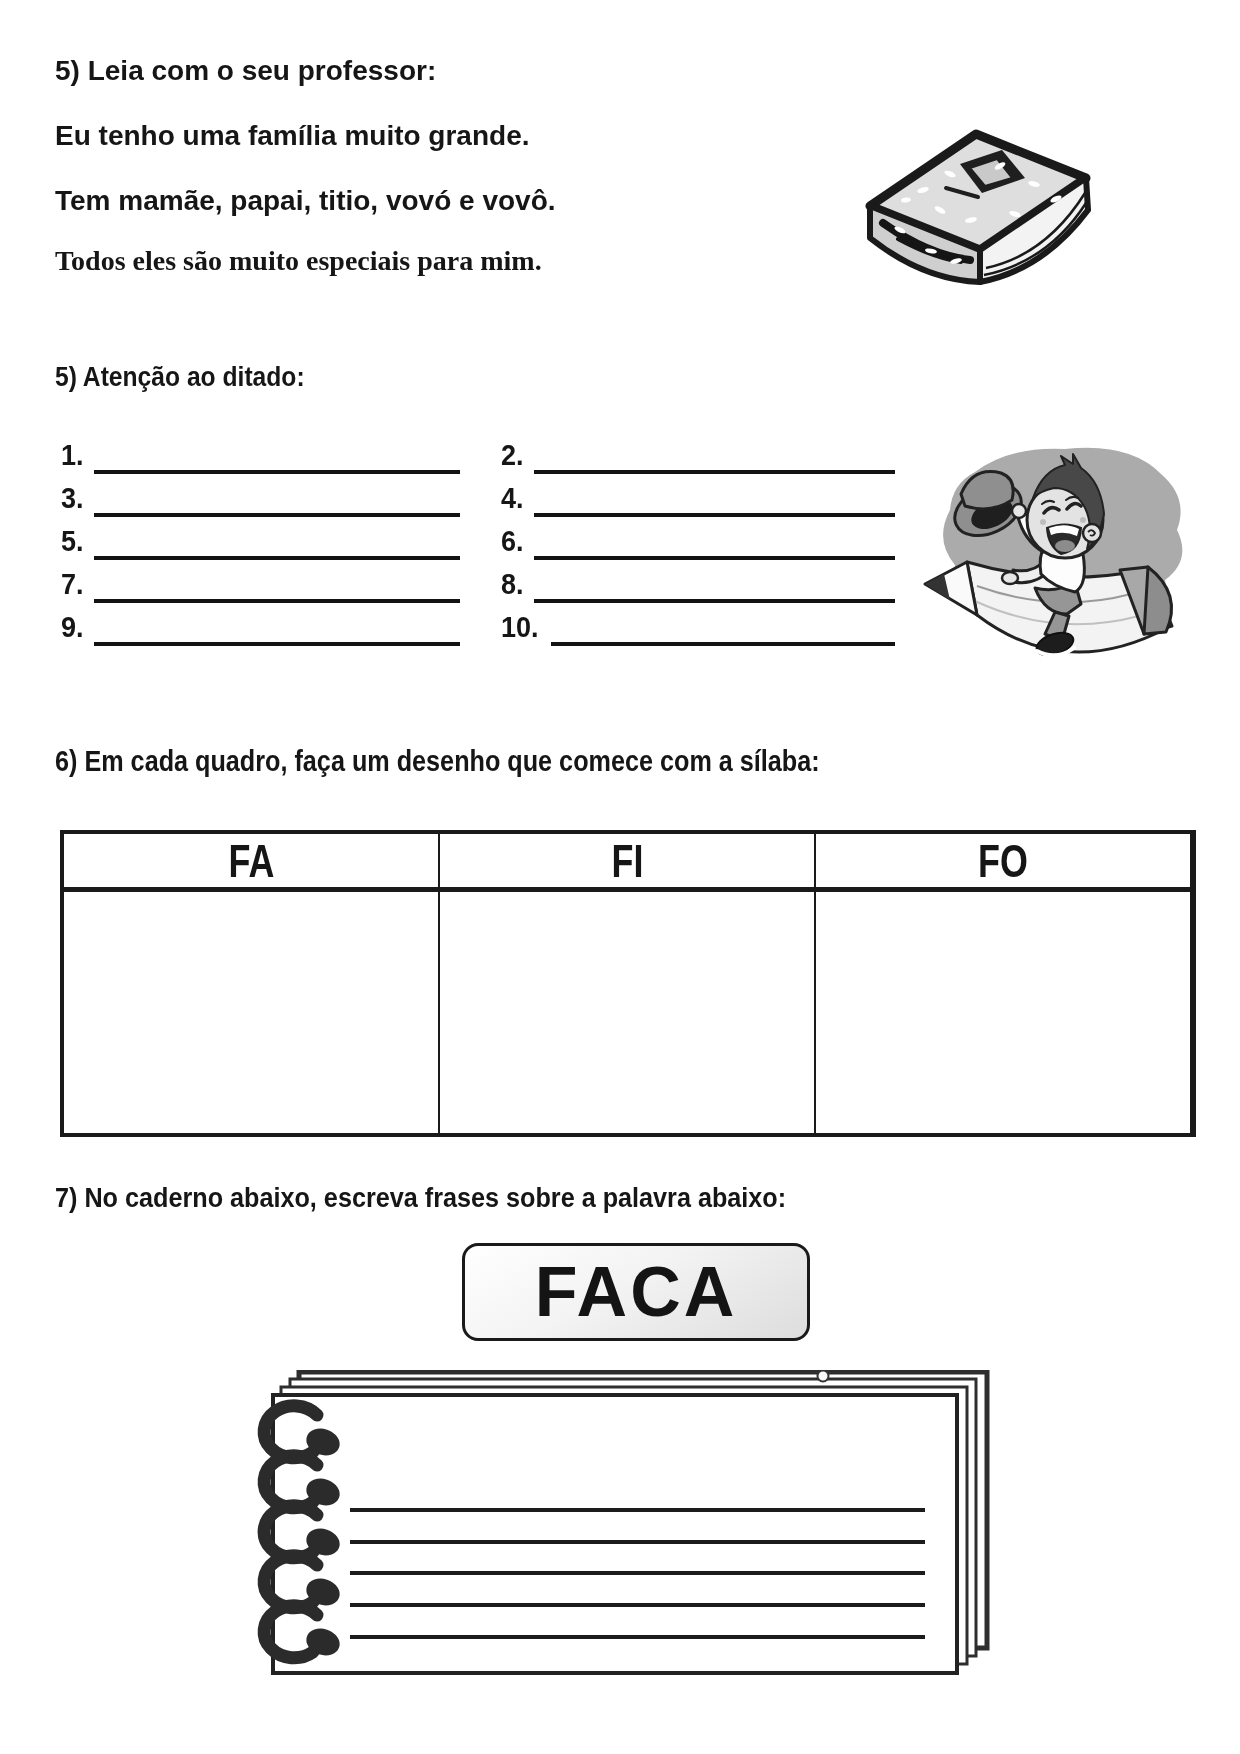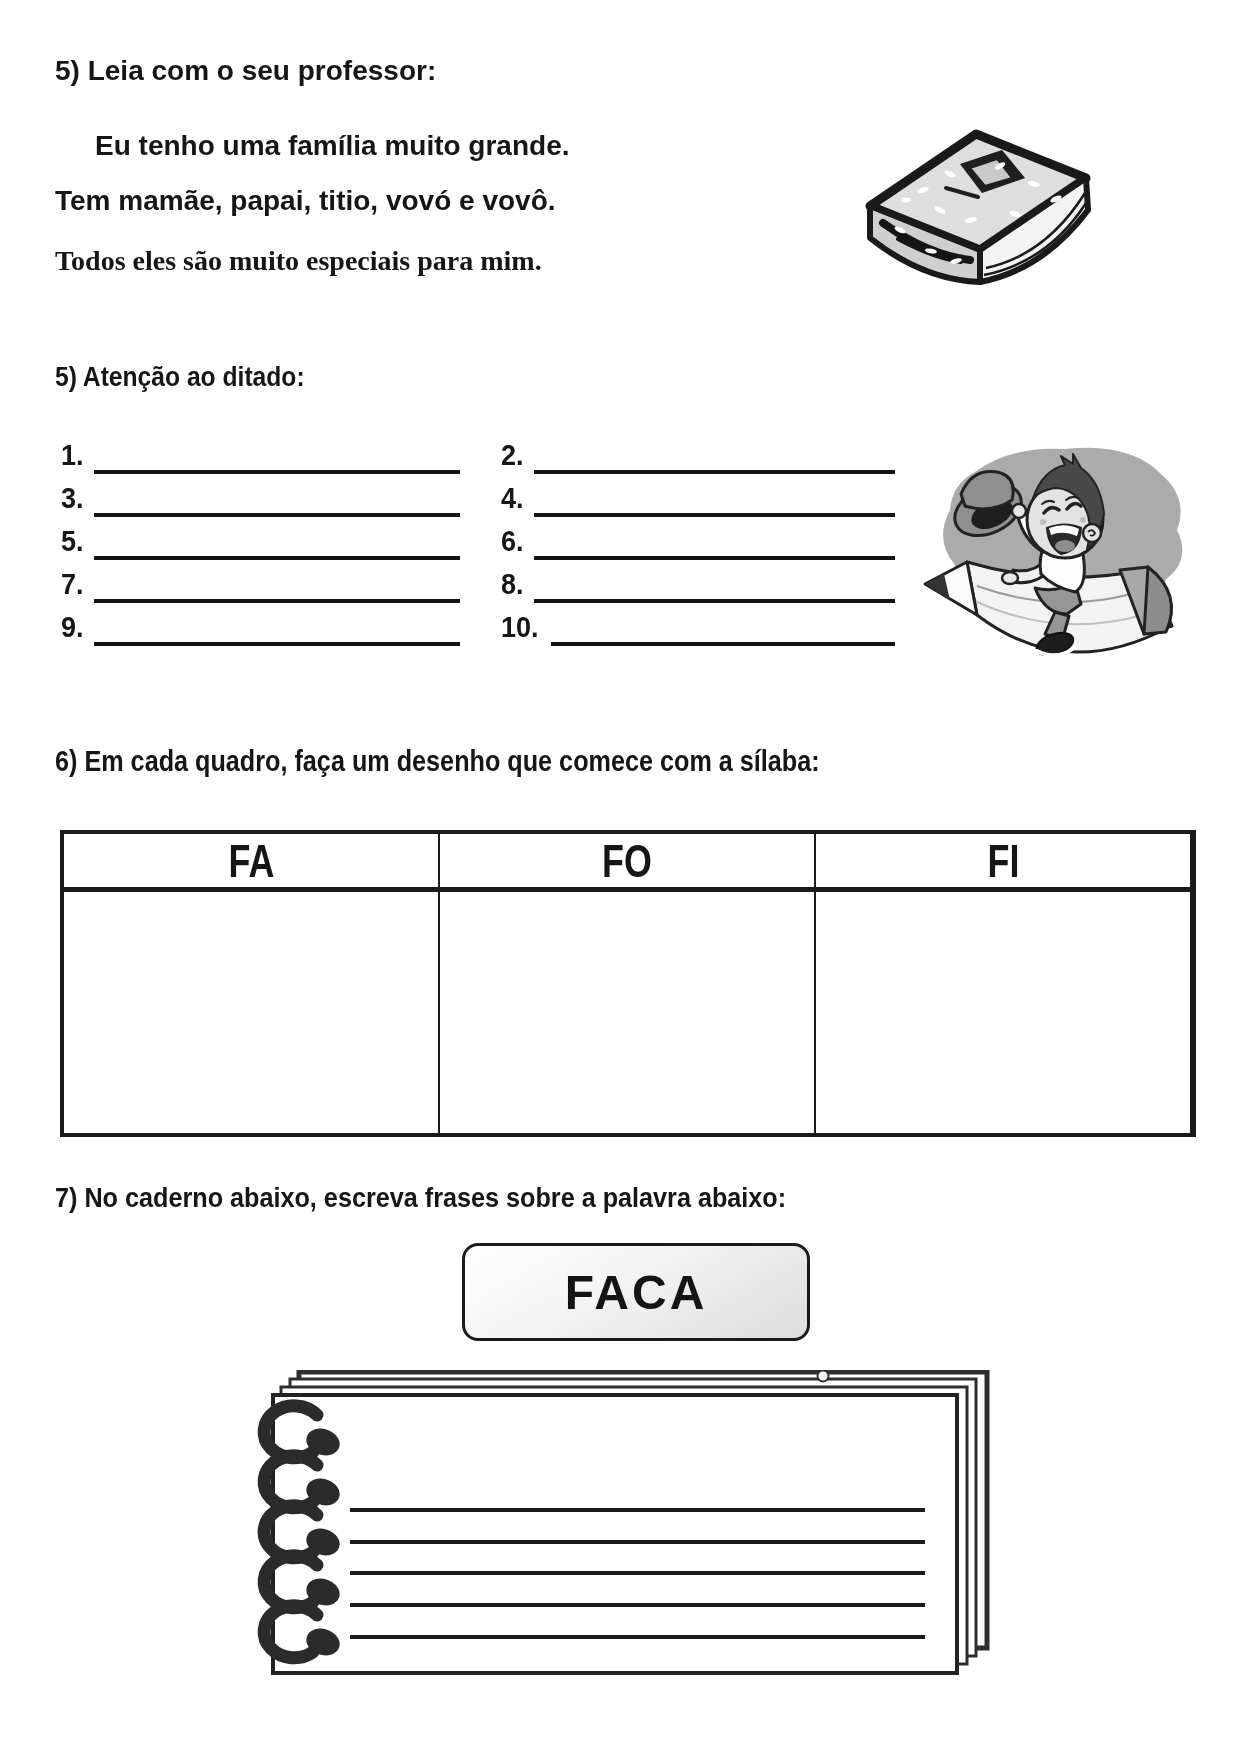--- a/index.html
+++ b/index.html
@@ -27,30 +27,30 @@
             border-bottom:5px solid #1a1a1a;border-right:2px solid #1a1a1a;}
   .syl-head.last{border-right:none;}
   .syl-head span{font-size:46px;font-weight:700;transform:scaleX(.78);display:inline-block;}
   .syl-cell{border-right:2px solid #1a1a1a;background:#ffffff;}
   .syl-cell.last{border-right:none;}
   
   .word-box{position:absolute;left:462px;top:1243px;width:342px;height:92px;
             border:3px solid #1a1a1a;border-radius:16px;
             background:linear-gradient(150deg,#ffffff 0%,#f3f3f3 45%,#dddddd 100%);
             display:flex;align-items:center;justify-content:center;}
-  .word-box span{font-size:48px;font-weight:700;letter-spacing:3px;color:#141414;}
+  .word-box span{font-size:70px;font-weight:700;letter-spacing:3px;color:#141414;}
   svg{display:block;}
 </style>
 </head>
 <body>
 
 <div class="page">
 
   <div class="abs title" style="left:55px;top:56px;">5) Leia com o seu professor:</div>
-  <div class="abs sentence" style="left:55px;top:131px;margin-left:40px;">Eu tenho uma família muito grande.</div>
+  <div class="abs sentence" style="left:55px;top:121px;">Eu tenho uma família muito grande.</div>
   <div class="abs sentence" style="left:55px;top:186px;">Tem mamãe, papai, titio, vovó e vovô.</div>
   <div class="abs sentence" style="left:55px;top:246px;font-family:Liberation Serif, serif;">Todos eles são muito especiais para mim.</div>
 
   <div class="abs" style="left:828px;top:98px;">
     <svg width="272" height="215" viewBox="0 0 272 215">
       <path d="M42,108 L148,36 L258,80 L152,152 Z" fill="#dedede" stroke="#1a1a1a" stroke-width="9" stroke-linejoin="round"></path>
       <path d="M258,80 L260,112 Q215,172 152,184 L152,152 Z" fill="#f3f3f3" stroke="#1a1a1a" stroke-width="6" stroke-linejoin="round"></path>
       <path d="M257,95 Q218,157 158,170" fill="none" stroke="#1a1a1a" stroke-width="2.5"></path>
       <path d="M258,105 Q220,164 156,177" fill="none" stroke="#1a1a1a" stroke-width="2.5"></path>
       <path d="M42,108 L42,140 Q95,182 152,184 L152,152 Z" fill="#cfcfcf" stroke="#1a1a1a" stroke-width="6" stroke-linejoin="round"></path>
@@ -163,24 +163,24 @@
     </svg>
   </div>
 
   <div class="abs title sx84" style="left:55px;top:745px;font-size:30px;">6) Em cada quadro, faça um desenho que comece com a sílaba:</div>
 
   <div class="syl-table">
     <div class="syl-head">
         <span>FA</span>
       </div>
     <div class="syl-head">
+        <span>FI</span>
+      </div>
+    <div class="syl-head">
         <span>FO</span>
-      </div>
-    <div class="syl-head">
-        <span>FI</span>
       </div>
     <div class="syl-cell"></div>
     <div class="syl-cell"></div>
     <div class="syl-cell"></div>
     <div class="syl-cell"></div>
     <div class="syl-cell last"></div>
   </div>
 
   <div class="abs title sx90" style="left:55px;top:1183px;">7) No caderno abaixo, escreva frases sobre a palavra abaixo:</div>
 

